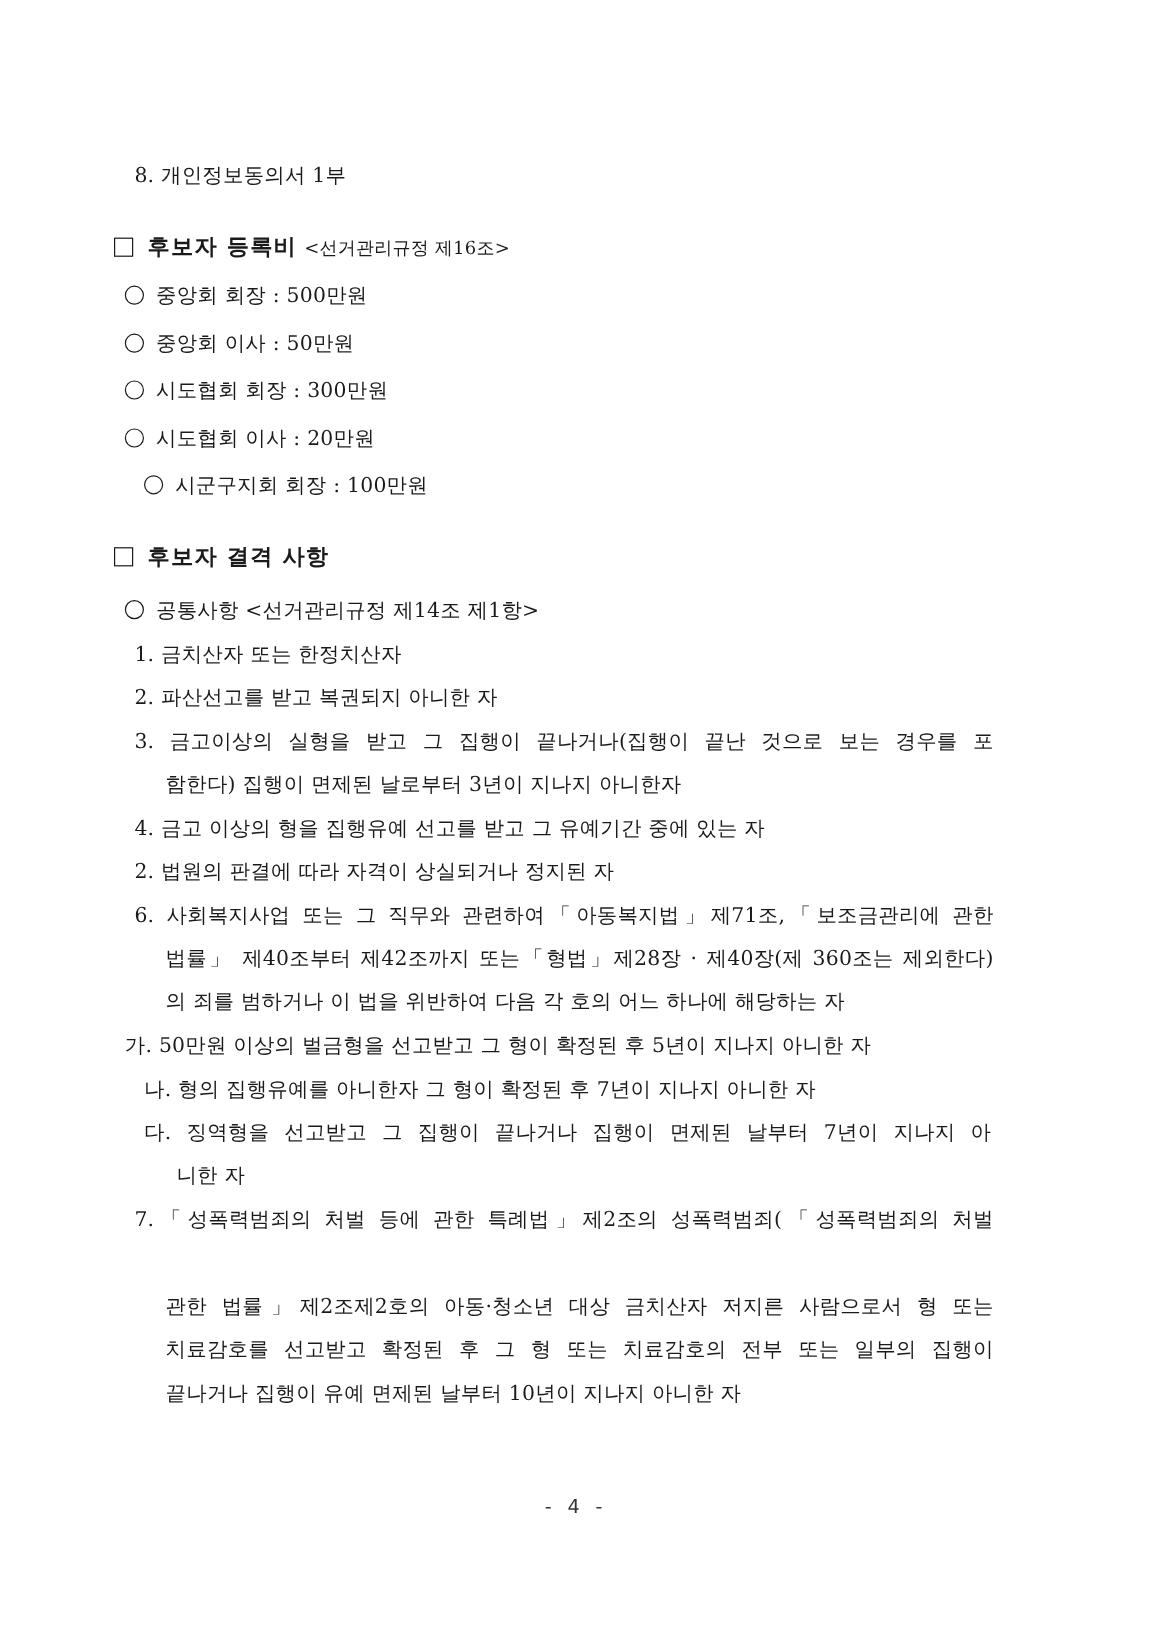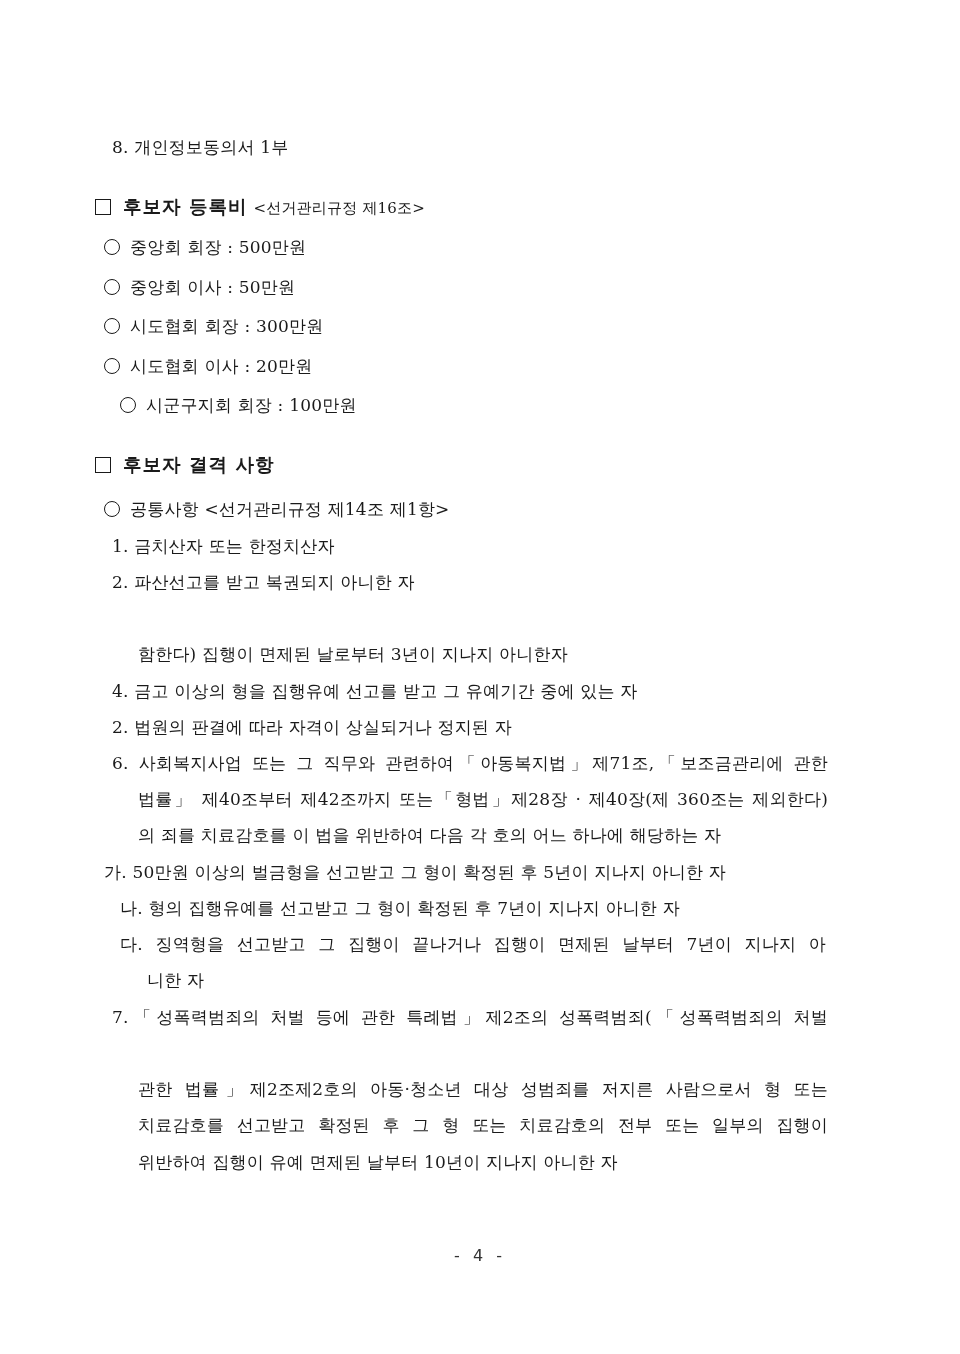--- a/index.html
+++ b/index.html
@@ -108,34 +108,35 @@
     <span class="box"></span><span>후보자 결격 사항</span>
   </div>
 
   <div class="line" style="left:104px; top:498px;">
     <span class="circle"></span><span>공통사항 &lt;선거관리규정 제14조 제1항&gt;</span>
   </div>
 
   <div class="line" style="left:112px; top:535px;">1. 금치산자 또는 한정치산자</div>
   <div class="line" style="left:112px; top:571px;text-align:right;">2. 파산선고를 받고 복권되지 아니한 자</div>
 
+  <div class="line justify" style="left:112px; top:607px; width:716px;">3. 금고이상의 실형을 받고 그 집행이 끝나거나(집행이 끝난 것으로 보는 경우를 포</div>
   <div class="line" style="left:138px; top:643px;">함한다) 집행이 면제된 날로부터 3년이 지나지 아니한자</div>
 
   <div class="line" style="left:112px; top:680px;">4. 금고 이상의 형을 집행유예 선고를 받고 그 유예기간 중에 있는 자</div>
   <div class="line" style="left:112px; top:716px;">2. 법원의 판결에 따라 자격이 상실되거나 정지된 자</div>
 
   <div class="line justify" style="left:112px; top:752px; width:716px;">6. 사회복지사업 또는 그 직무와 관련하여「아동복지법」제71조,「보조금관리에 관한</div>
   <div class="line justify" style="left:138px; top:788px; width:690px;">법률」 제40조부터 제42조까지 또는「형법」제28장 · 제40장(제 360조는 제외한다)</div>
-  <div class="line" style="left:138px; top:824px;">의 죄를 치료감호를 이 법을 위반하여 다음 각 호의 어느 하나에 해당하는 자</div>
+  <div class="line" style="left:138px; top:824px;">의 죄를 범하거나 이 법을 위반하여 다음 각 호의 어느 하나에 해당하는 자</div>
 
   <div class="line" style="left:104px; top:861px;">가. 50만원 이상의 벌금형을 선고받고 그 형이 확정된 후 5년이 지나지 아니한 자</div>
-  <div class="line" style="left:120px; top:897px;">나. 형의 집행유예를 선고받고 그 형이 확정된 후 7년이 지나지 아니한 자</div>
+  <div class="line" style="left:120px; top:897px;">나. 형의 집행유예를 아니한자 그 형이 확정된 후 7년이 지나지 아니한 자</div>
   <div class="line justify" style="left:120px; top:933px; width:706px;">다. 징역형을 선고받고 그 집행이 끝나거나 집행이 면제된 날부터 7년이 지나지 아</div>
   <div class="line" style="left:147px; top:969px;">니한 자</div>
 
   <div class="line justify" style="left:112px; top:1006px; width:716px;">7.「성폭력범죄의 처벌 등에 관한 특례법」제2조의 성폭력범죄(「성폭력범죄의 처벌</div>
-  <div class="line justify" style="left:138px; top:1078px; width:690px;">관한 법률」제2조제2호의 아동·청소년 대상 성범죄를 저지른 사람으로서 형 또는</div>
+  <div class="line justify" style="left:138px; top:1078px; width:690px;">관한 법률」제2조제2호의 아동·청소년 대상 금치산자 저지른 사람으로서 형 또는</div>
   <div class="line justify" style="left:138px; top:1114px; width:690px;">치료감호를 선고받고 확정된 후 그 형 또는 치료감호의 전부 또는 일부의 집행이</div>
-  <div class="line" style="left:138px; top:1151px;">위반하여 집행이 유예 면제된 날부터 10년이 지나지 아니한 자</div>
+  <div class="line" style="left:138px; top:1151px;">끝나거나 집행이 유예 면제된 날부터 10년이 지나지 아니한 자</div>
 
   <div class="page-number">- 4 -</div>
 
 </div>
 
 </body></html>

